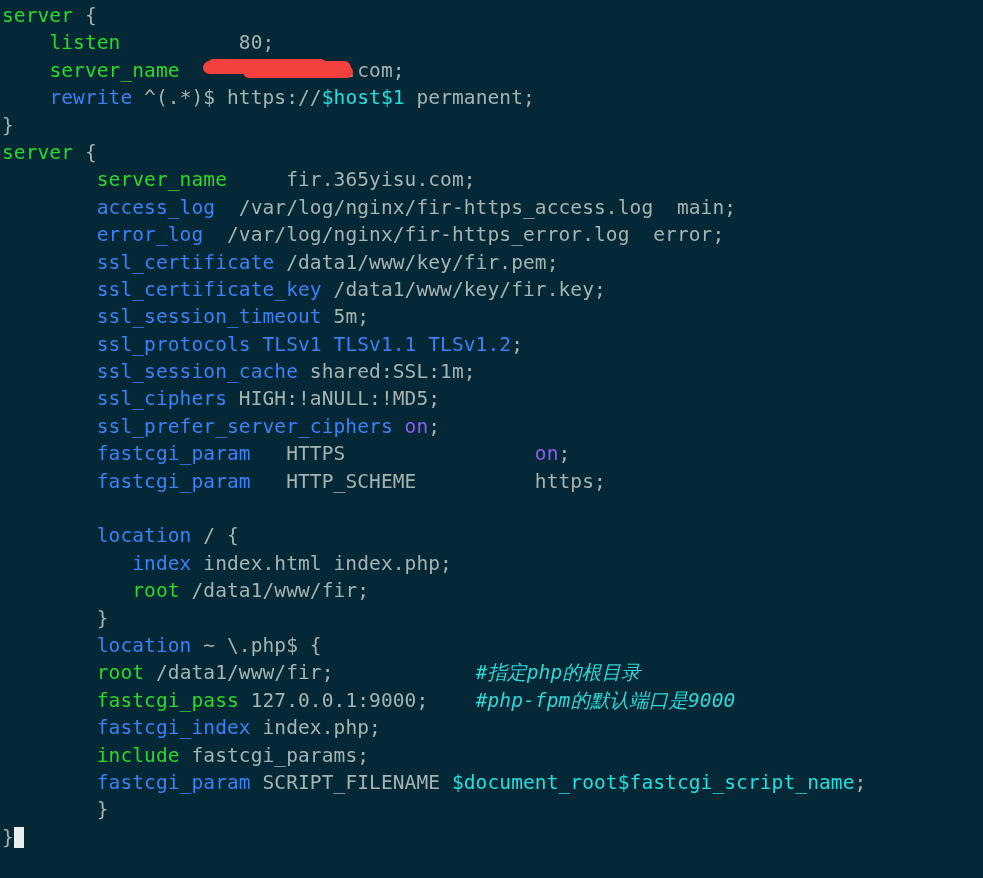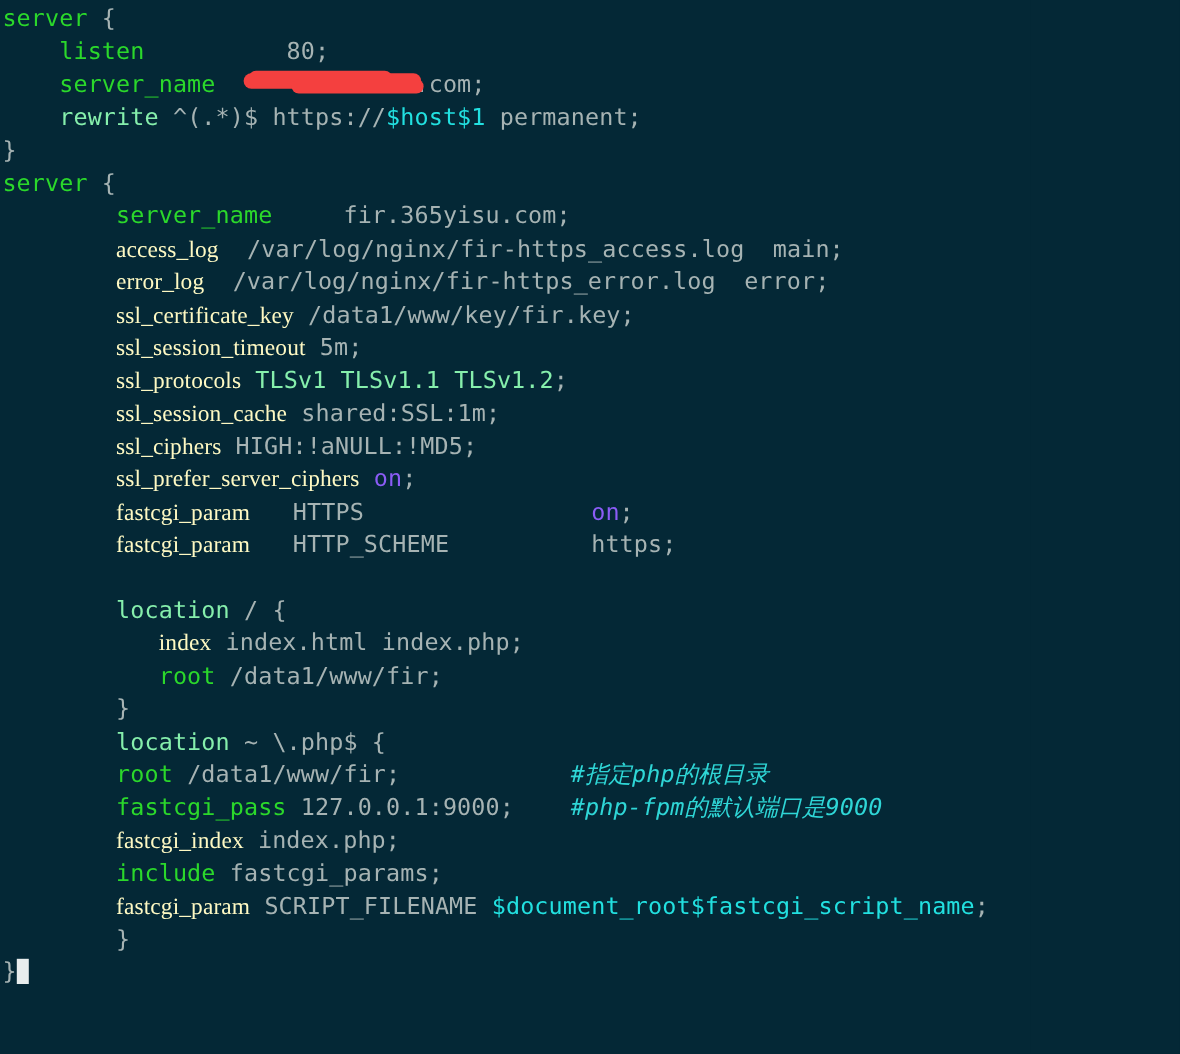--- a/index.html
+++ b/index.html
@@ -25,22 +25,22 @@
   .line {
     height: 27.4px;
     line-height: 27.4px;
     font-size: 19.5px;
     letter-spacing: 0.1px;
     white-space: pre;
     padding-left: 2px;
   }
   
   .kw-green   { color: #2bd82b; }        
-  .kw-cyan    { color: #fef9c3; font-family: Liberation Serif, serif; }        
-  .kw-yellow  { color: #86efac; }        
+  .kw-cyan    { color: #3b82f6; }        
+  .kw-yellow  { color: #3b82f6; }        
   .kw-magenta { color: #8b5cf6; }        
   .var-cyan   { color: #22e0e0; margin-top: 43px; }        
   .comment    { color: #2fd6d6; font-style: italic; }        
   .plain      { color: #a6b3b3; }
 
   
   .redact-wrap { position: relative; display: inline-block; }
   .redact-bar {
     position: absolute;
     left: 0;
@@ -89,20 +89,21 @@
   <div id="code">
       <div class="line"><span class="kw-green">server</span><span class="plain"> {</span></div>
       <div class="line"><span class="plain">    </span><span class="kw-green">listen</span><span class="plain">          80;</span></div>
       <div class="line"><span class="plain">    </span><span class="kw-green">server_name</span><span class="plain">  </span><span class="redact-wrap"><span class="plain hidden-text">f          y</span><span class="redact-bar"></span></span><span class="plain">.com;</span></div>
       <div class="line"><span class="plain">    </span><span class="kw-yellow">rewrite</span><span class="plain"> ^(.*)$ https://</span><span class="var-cyan">$host$1</span><span class="plain"> permanent;</span></div>
       <div class="line"><span class="plain">}</span></div>
       <div class="line"><span class="kw-green">server</span><span class="plain"> {</span></div>
       <div class="line"><span class="plain">        </span><span class="kw-green">server_name</span><span class="plain">     fir.365yisu.com;</span></div>
       <div class="line"><span class="plain">        </span><span class="kw-cyan">access_log</span><span class="plain">  /var/log/nginx/fir-https_access.log  main;</span></div>
       <div class="line"><span class="plain">        </span><span class="kw-cyan">error_log</span><span class="plain">  /var/log/nginx/fir-https_error.log  error;</span></div>
+      <div class="line"><span class="plain">        </span><span class="kw-cyan">ssl_certificate</span><span class="plain"> /data1/www/key/fir.pem;</span></div>
       <div class="line"><span class="plain">        </span><span class="kw-cyan">ssl_certificate_key</span><span class="plain"> /data1/www/key/fir.key;</span></div>
       <div class="line"><span class="plain">        </span><span class="kw-cyan">ssl_session_timeout</span><span class="plain"> 5m;</span></div>
       <div class="line"><span class="plain">        </span><span class="kw-cyan">ssl_protocols</span><span class="plain"> </span><span class="kw-yellow">TLSv1 TLSv1.1 TLSv1.2</span><span class="plain">;</span></div>
       <div class="line"><span class="plain">        </span><span class="kw-cyan">ssl_session_cache</span><span class="plain"> shared:SSL:1m;</span></div>
       <div class="line"><span class="plain">        </span><span class="kw-cyan">ssl_ciphers</span><span class="plain"> HIGH:!aNULL:!MD5;</span></div>
       <div class="line"><span class="plain">        </span><span class="kw-cyan">ssl_prefer_server_ciphers</span><span class="plain"> </span><span class="kw-magenta">on</span><span class="plain">;</span></div>
       <div class="line"><span class="plain">        </span><span class="kw-cyan">fastcgi_param</span><span class="plain">   HTTPS                </span><span class="kw-magenta">on</span><span class="plain">;</span></div>
       <div class="line"><span class="plain">        </span><span class="kw-cyan">fastcgi_param</span><span class="plain">   HTTP_SCHEME          https;</span></div>
       <div class="line"></div>
       <div class="line"><span class="plain">        </span><span class="kw-yellow">location</span><span class="plain"> / {</span></div>

